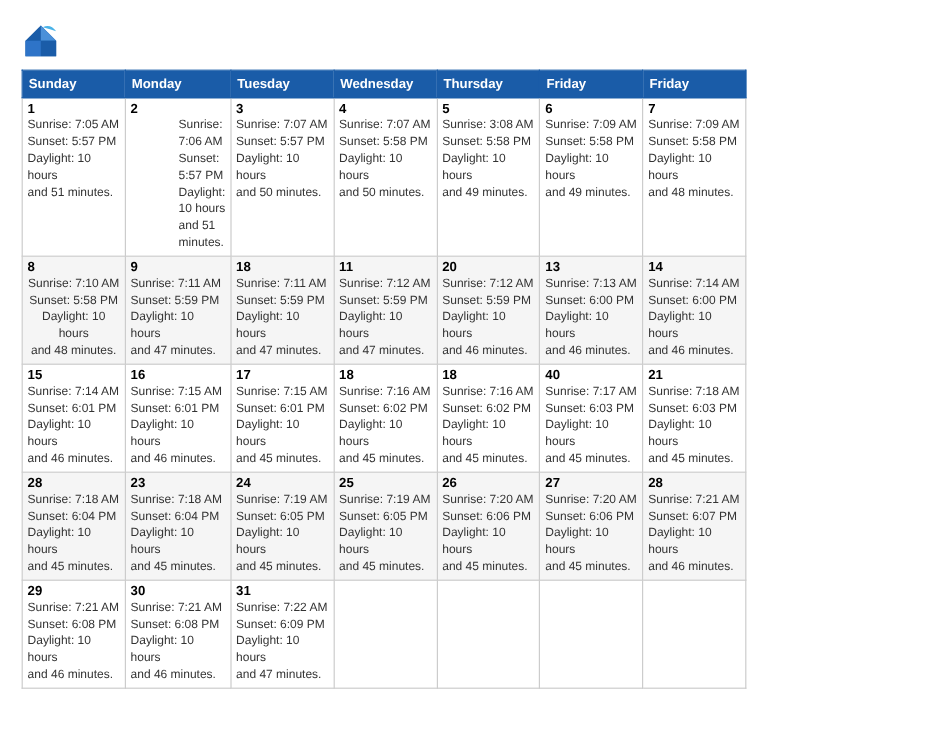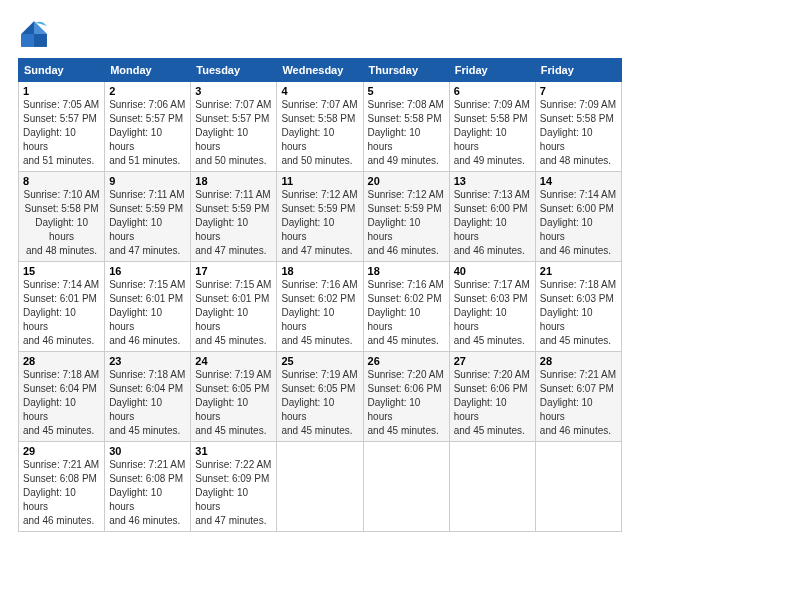--- a/index.html
+++ b/index.html
@@ -135,42 +135,42 @@
     <tr>
           <td>
             <span class="day-num">1</span>
             <div class="day-info" style="white-space: pre-line;">Sunrise: 7:05 AM
 Sunset: 5:57 PM
 Daylight: 10 hours
 and 51 minutes.</div>
           </td>
           <td>
             <span class="day-num">2</span>
-            <div class="day-info" style="white-space: pre-line;">Sunrise: 7:06 AM
+            <div class="day-info" style="white-space: pre-line; margin-left: 40px;">Sunrise: 7:06 AM
 Sunset: 5:57 PM
 Daylight: 10 hours
 and 51 minutes.</div>
           </td>
           <td>
             <span class="day-num">3</span>
             <div class="day-info" style="white-space: pre-line;">Sunrise: 7:07 AM
 Sunset: 5:57 PM
 Daylight: 10 hours
 and 50 minutes.</div>
           </td>
           <td>
             <span class="day-num">4</span>
             <div class="day-info" style="white-space: pre-line;">Sunrise: 7:07 AM
 Sunset: 5:58 PM
 Daylight: 10 hours
 and 50 minutes.</div>
           </td>
           <td>
             <span class="day-num">5</span>
-            <div class="day-info" style="white-space: pre-line;">Sunrise: 7:08 AM
+            <div class="day-info" style="white-space: pre-line;">Sunrise: 3:08 AM
 Sunset: 5:58 PM
 Daylight: 10 hours
 and 49 minutes.</div>
           </td>
           <td>
             <span class="day-num">6</span>
             <div class="day-info" style="white-space: pre-line;">Sunrise: 7:09 AM
 Sunset: 5:58 PM
 Daylight: 10 hours
 and 49 minutes.</div>

